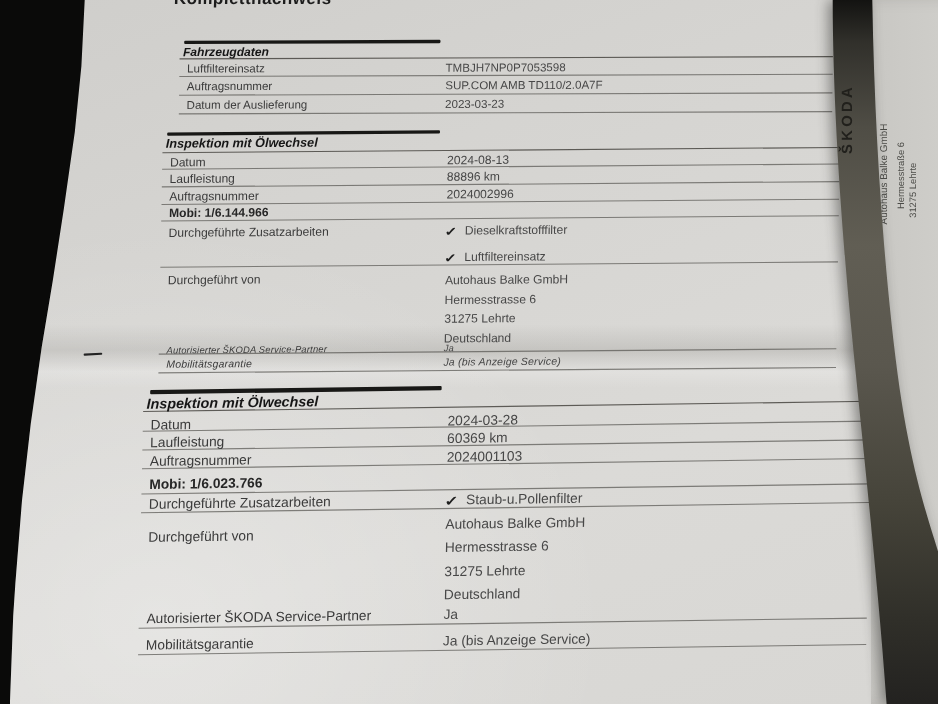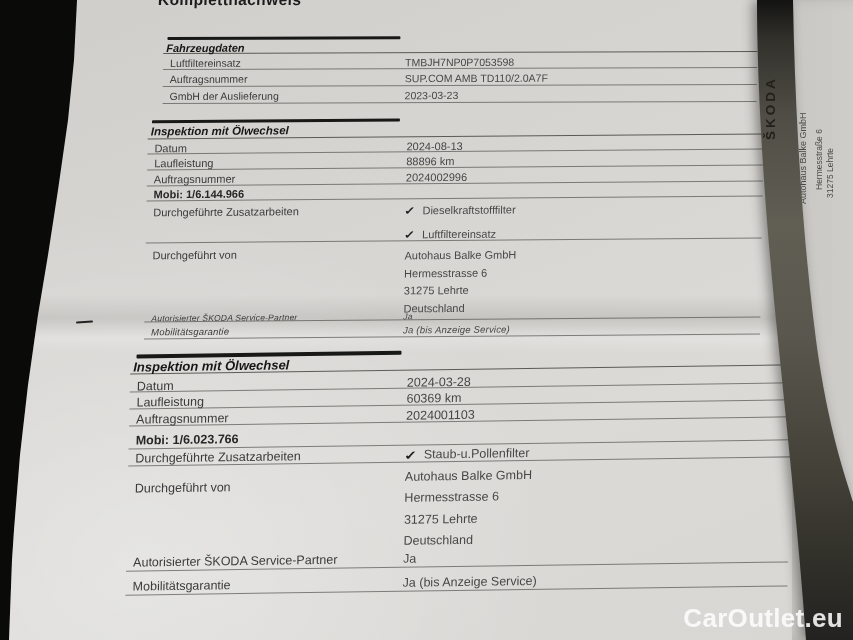--- a/index.html
+++ b/index.html
@@ -135,21 +135,21 @@
       <div class="sec-head">Fahrzeugdaten</div>
       <div class="row" style="height:16px">
         <span class="lbl">Luftfiltereinsatz</span>
         <span class="val">TMBJH7NP0P7053598</span>
       </div>
       <div class="row" style="height:17px">
         <span class="lbl">Auftragsnummer</span>
         <span class="val">SUP.COM AMB TD110/2.0A7F</span>
       </div>
       <div class="row" style="height:17px">
-        <span class="lbl">GmbH der Auslieferung</span>
+        <span class="lbl">Datum der Auslieferung</span>
         <span class="val">2023-03-23</span>
       </div>
     </section>
 
     <section class="sec" id="sec2">
       <div class="bar"></div>
       <div class="sec-head">Inspektion mit Ölwechsel</div>
       <div class="row" style="height:15px">
         <span class="lbl">Datum</span>
         <span class="val">2024-08-13</span>
@@ -257,14 +257,13 @@
         <stop offset="72%" stop-color="#454339"></stop>
         <stop offset="88%" stop-color="#302f29"></stop>
         <stop offset="100%" stop-color="#232220"></stop>
       </linearGradient>
     </defs>
     <path d="M757,0 L793,0 C795,120 803,240 816,340 C828,430 846,478 853,502
              L853,640 L806,640 C799,540 787,430 776,320 C766,220 757,100 757,0 Z" fill="url(#bandg)"></path>
   </svg>
   <div class="spine-brand">ŠKODA</div>
 
-  <div class="watermark">CarOutlet.eu</div>
 </div>
 
 </body></html>

